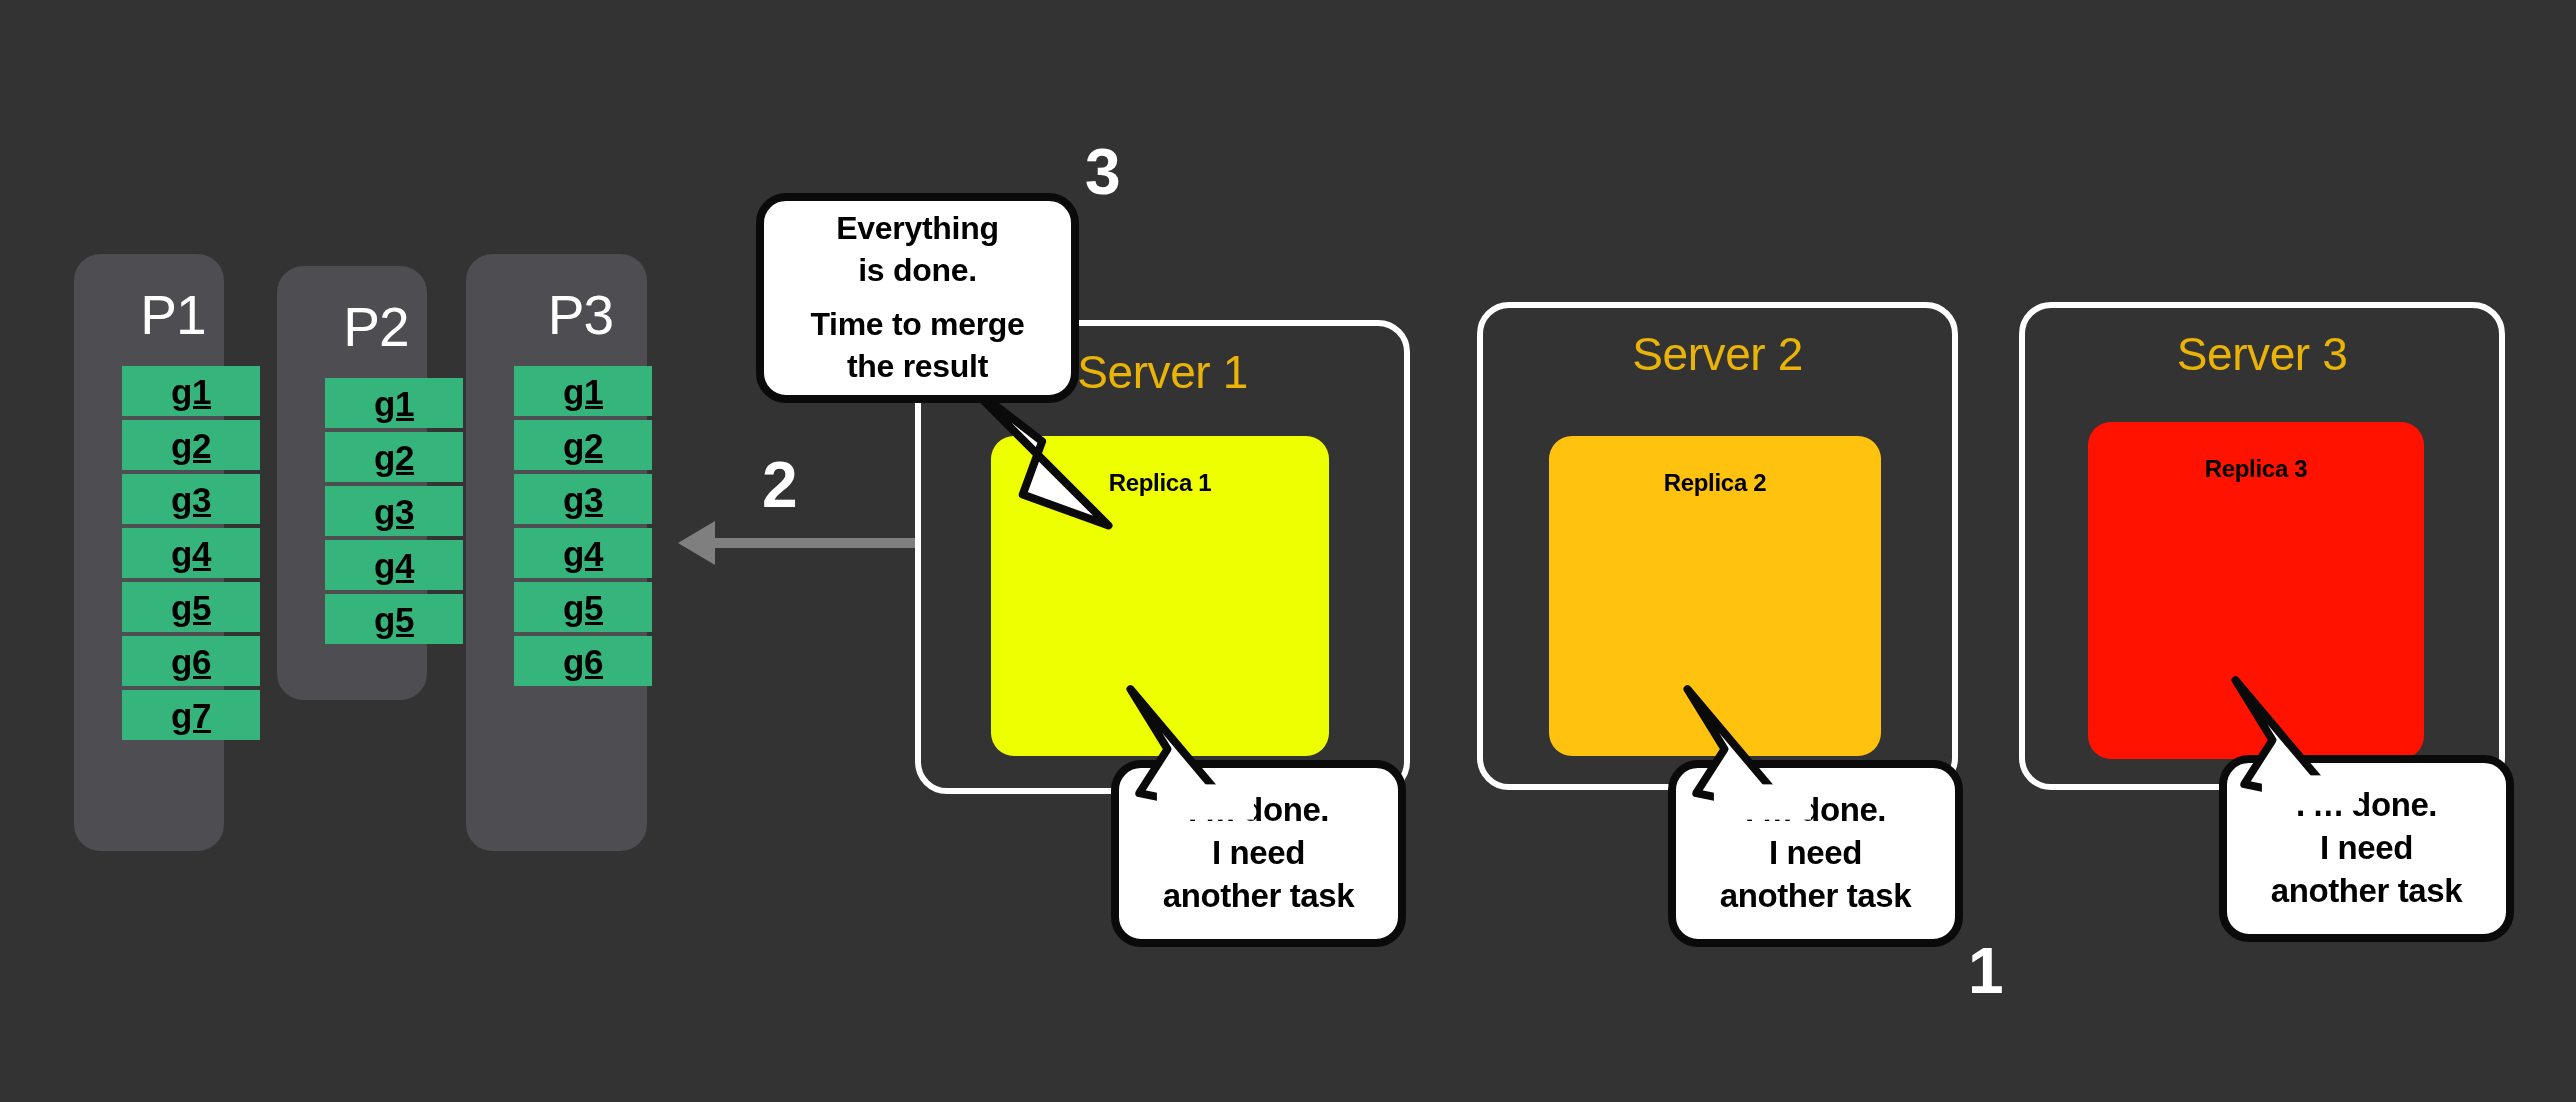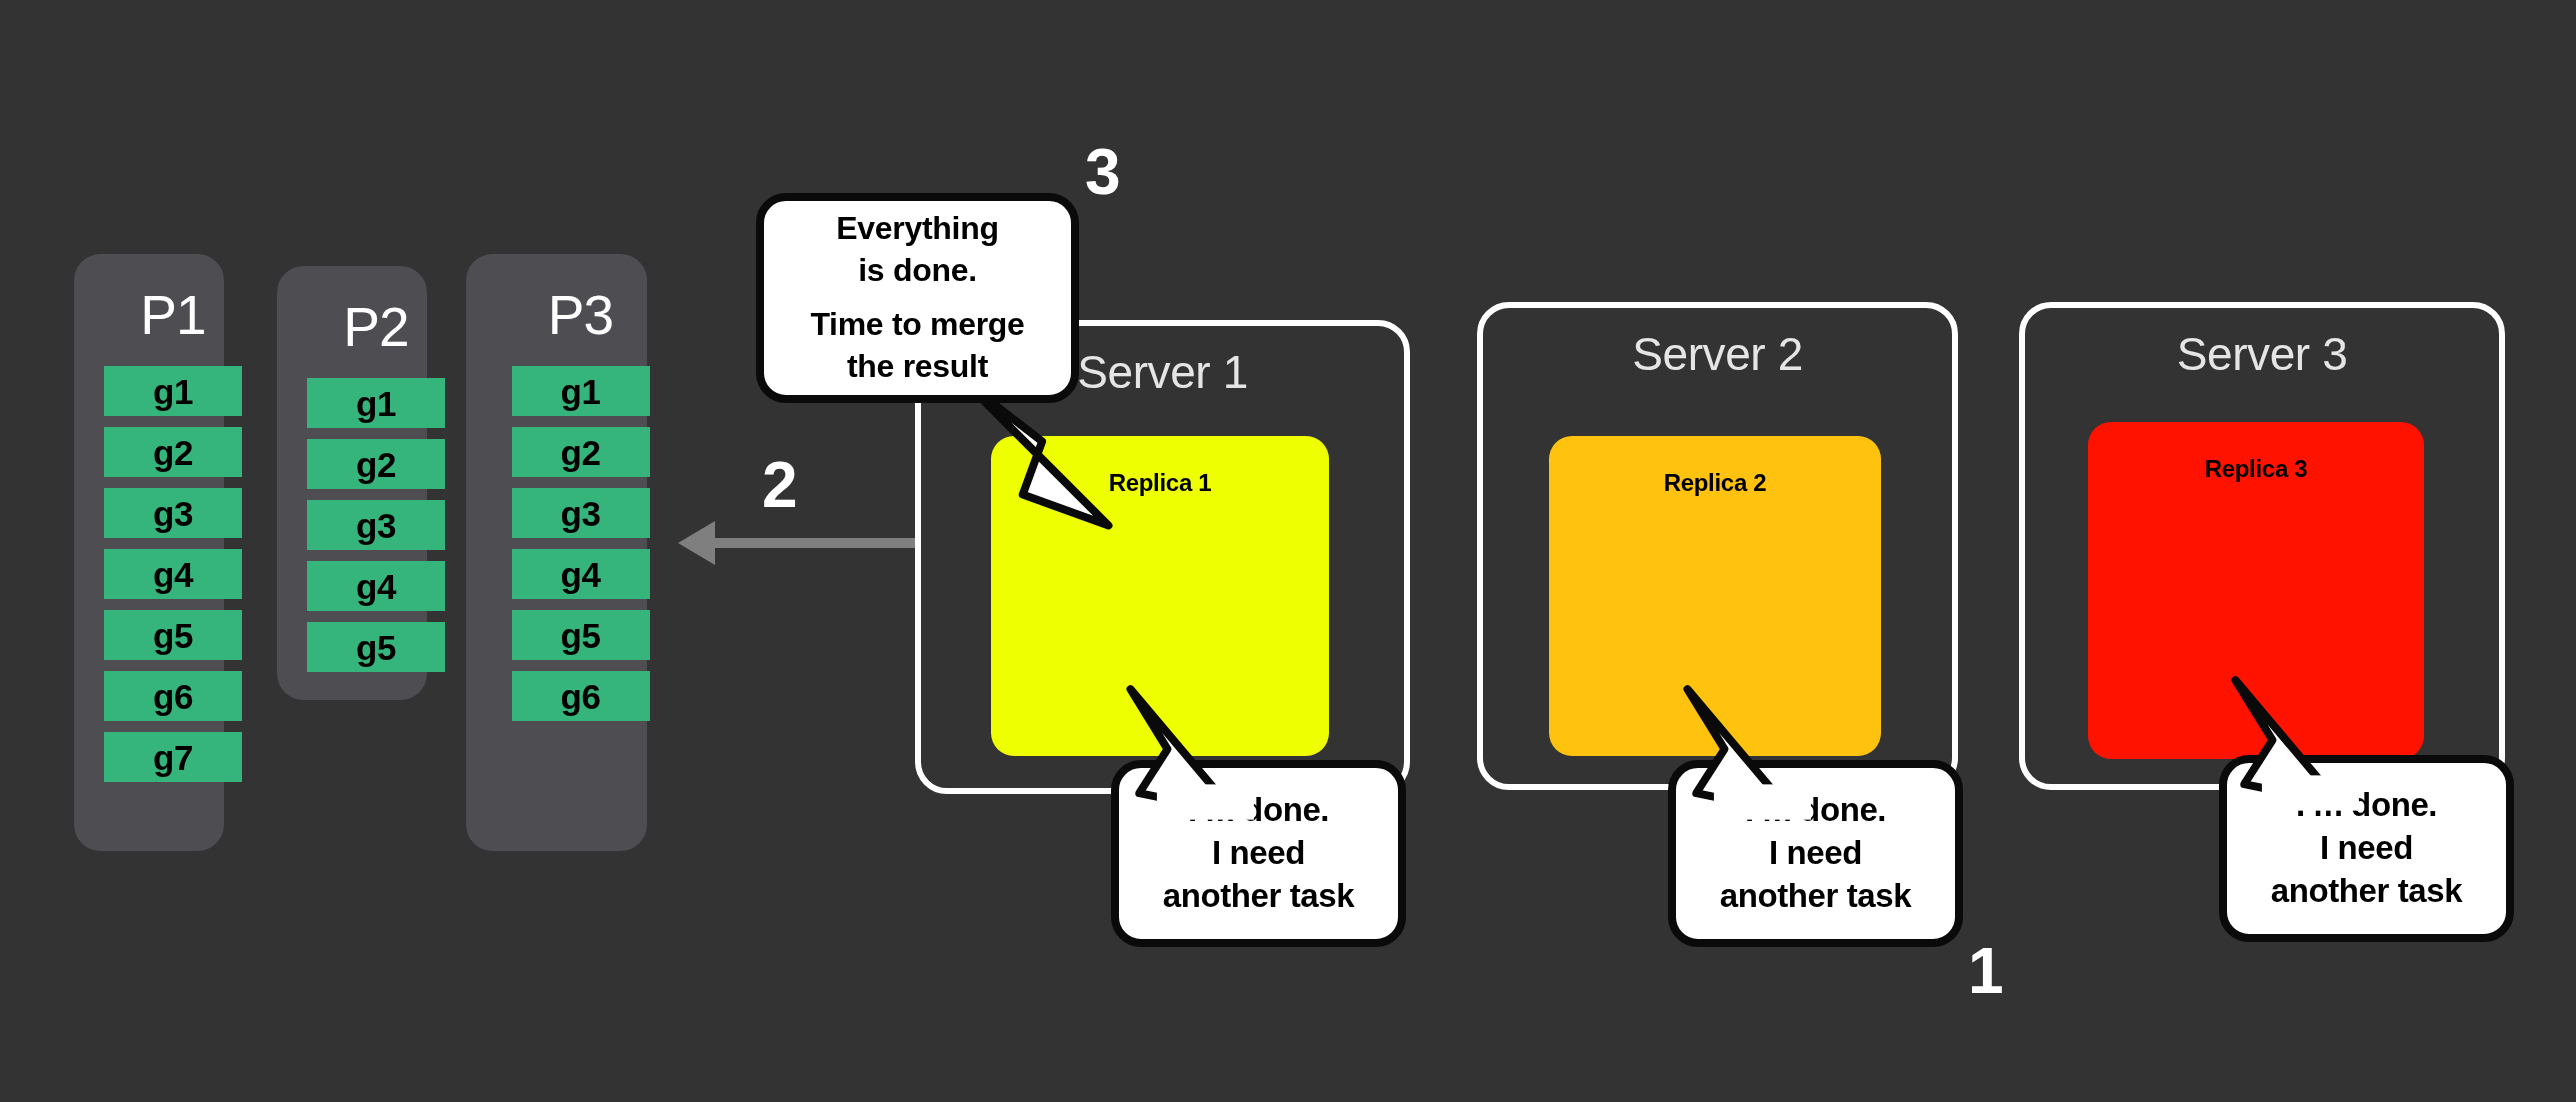--- a/index.html
+++ b/index.html
@@ -34,23 +34,23 @@
     font-size: 55px;
     font-weight: 400;
     line-height: 1;
     margin-top: 34px;
     margin-bottom: 23px;
     letter-spacing: -0.9px;
   }
   .chunk-stack {
     display: flex;
     flex-direction: column;
-    gap: 11px;
+    gap: 4px;
     width: 100%;
-    align-items: center;
+    text-decoration: underline;
   }
   .chunk {
     background: #35B47C;
     color: #000000;
     font-size: 35px;
     font-weight: bold;
     width: 138px;
     height: 50px;
     display: flex;
     align-items: center;
@@ -101,21 +101,21 @@
     border-radius: 32px;
     box-sizing: border-box;
     background: transparent;
   }
   .server-title {
     position: absolute;
     top: 23px;
     left: 0;
     width: 100%;
     text-align: center;
-    color: #e5e5e5;
+    color: #eab308;
     font-size: 46px;
     font-weight: 400;
     line-height: 1;
     letter-spacing: -0.4px;
   }
   .replica {
     position: absolute;
     border-radius: 23px;
     color: #000000;
     font-size: 24px;

